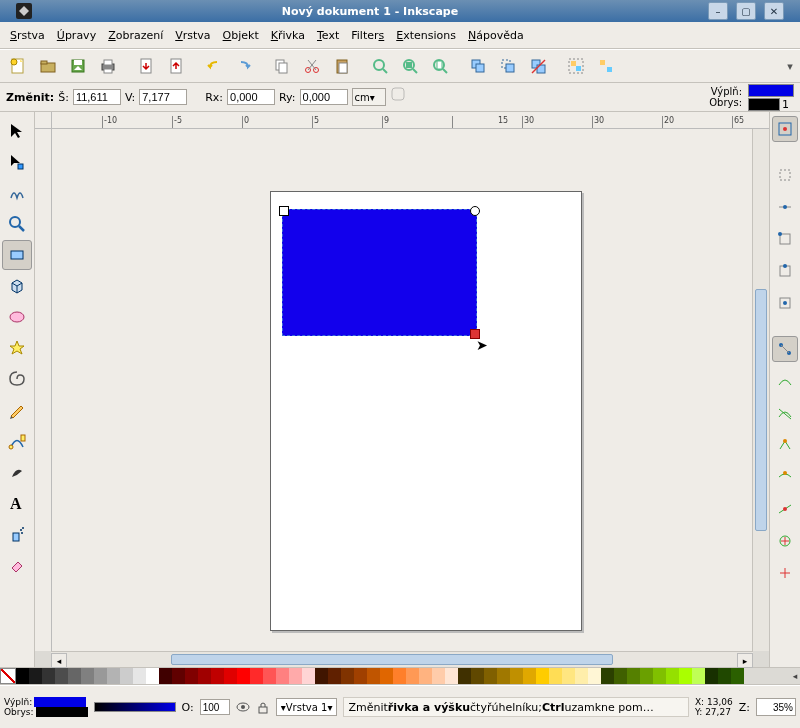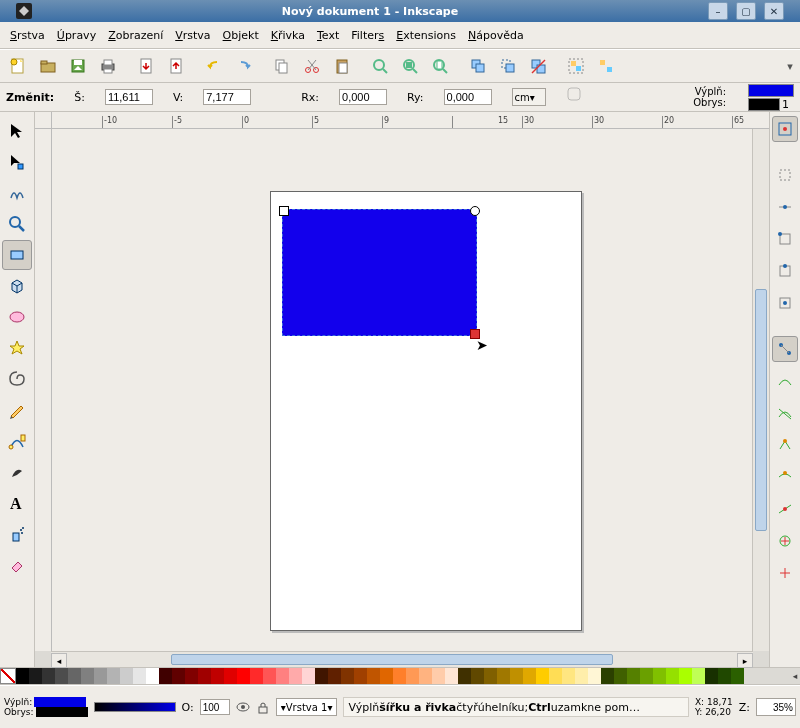--- a/index.html
+++ b/index.html
@@ -8,21 +8,21 @@
   .titlebar .icon{width:16px;height:16px;background:#222;border-radius:2px;display:flex;align-items:center;justify-content:center;}
   .titlebar .title{flex:1;text-align:center;font-weight:bold;}
   .titlebar .wbtn{width:18px;height:16px;background:#c8d7e8;border:1px solid #7a9ab8;border-radius:2px;display:flex;align-items:center;justify-content:center;font-size:10px;color:#234;}
   .menubar{height:22px;display:flex;align-items:center;padding:2px 6px;gap:4px;background:#efece7;border-bottom:1px solid #c5c2bc;}
   .menuitem{padding:2px 4px;cursor:default;}
   .menuitem u{text-decoration:underline;}
   .toolbar{height:32px;background:#efece7;border-top:1px solid #fff;border-bottom:1px solid #c5c2bc;display:flex;align-items:center;padding:0 4px;gap:2px;}
   .toolbar .tbtn{width:26px;height:26px;display:flex;align-items:center;justify-content:center;border:1px solid transparent;border-radius:3px;}
   .toolbar .sep{width:6px;}
   .toolbar .drop{width:12px;display:flex;align-items:center;justify-content:center;color:#555;}
-  .controlbar{height:28px;background:#efece7;border-bottom:1px solid #c5c2bc;display:flex;align-items:center;padding:0 6px;gap:20px;font-size:11px;}
+  .controlbar{height:28px;background:#efece7;border-bottom:1px solid #c5c2bc;display:flex;align-items:center;padding:0 6px;gap:4px;font-size:11px;}
   .controlbar input.sp{width:42px;height:14px;font-size:11px;border:1px solid #a6a29b;background:#fff;text-align:left;padding:0 2px;}
   .controlbar .unit{width:28px;height:16px;border:1px solid #a6a29b;background:#f3f1ec;font-size:10px;display:flex;align-items:center;padding:0 2px;}
   .controlbar .spacer{flex:1;}
   .controlbar .fillstroke{display:flex;flex-direction:column;font-size:10px;line-height:11px;text-align:right;margin-right:2px;}
   .controlbar .sw{width:44px;height:11px;}
   .controlbar .swfill{background:#0000e6;border:1px solid #888;}
   .controlbar .swstroke{background:#000;border:1px solid #888;}
   .workarea{flex:1;display:flex;min-height:0;}
   .toolbox{width:34px;background:#efece7;border-right:1px solid #c5c2bc;display:flex;flex-direction:column;align-items:center;padding-top:4px;gap:0;}
   .toolbox .tool{width:28px;height:28px;display:flex;align-items:center;justify-content:center;border:1px solid transparent;border-radius:3px;margin-bottom:1px;}
@@ -564,27 +564,27 @@
     <svg width="14" height="14">
         <ellipse cx="7" cy="7" rx="6" ry="4" fill="none" stroke="#555"></ellipse>
         <circle cx="7" cy="7" r="2" fill="#555"></circle>
       </svg>
     <svg width="14" height="14">
         <rect x="3" y="7" width="8" height="6" fill="none" stroke="#555"></rect>
         <path d="M5 7 L5 4 Q7 2 9 4 L9 7" fill="none" stroke="#555"></path>
       </svg>
     <div class="layer">▾<span>Vrstva 1</span>▾</div>
     <div class="msg">
-      <span>Výplň </span>
-        <b>šířku a řivka</b>
+      <span>Změnit </span>
+        <b>řivka a výšku</b>
         <span> čtyřúhelníku; </span>
         <b>Ctrl</b>
         <span> uzamkne pom…</span>
     </div>
     <div class="coords">
-      <div><span>X:</span> <span>18,71</span></div>
-      <div><span>Y:</span> <span>26,20</span></div>
+      <div><span>X:</span> <span>13,06</span></div>
+      <div><span>Y:</span> <span>27,27</span></div>
     </div>
     <span>Z:</span>
     <input class="zoom" value="35%" style="">
   </div>
 
 </div>
 
 </body></html>

